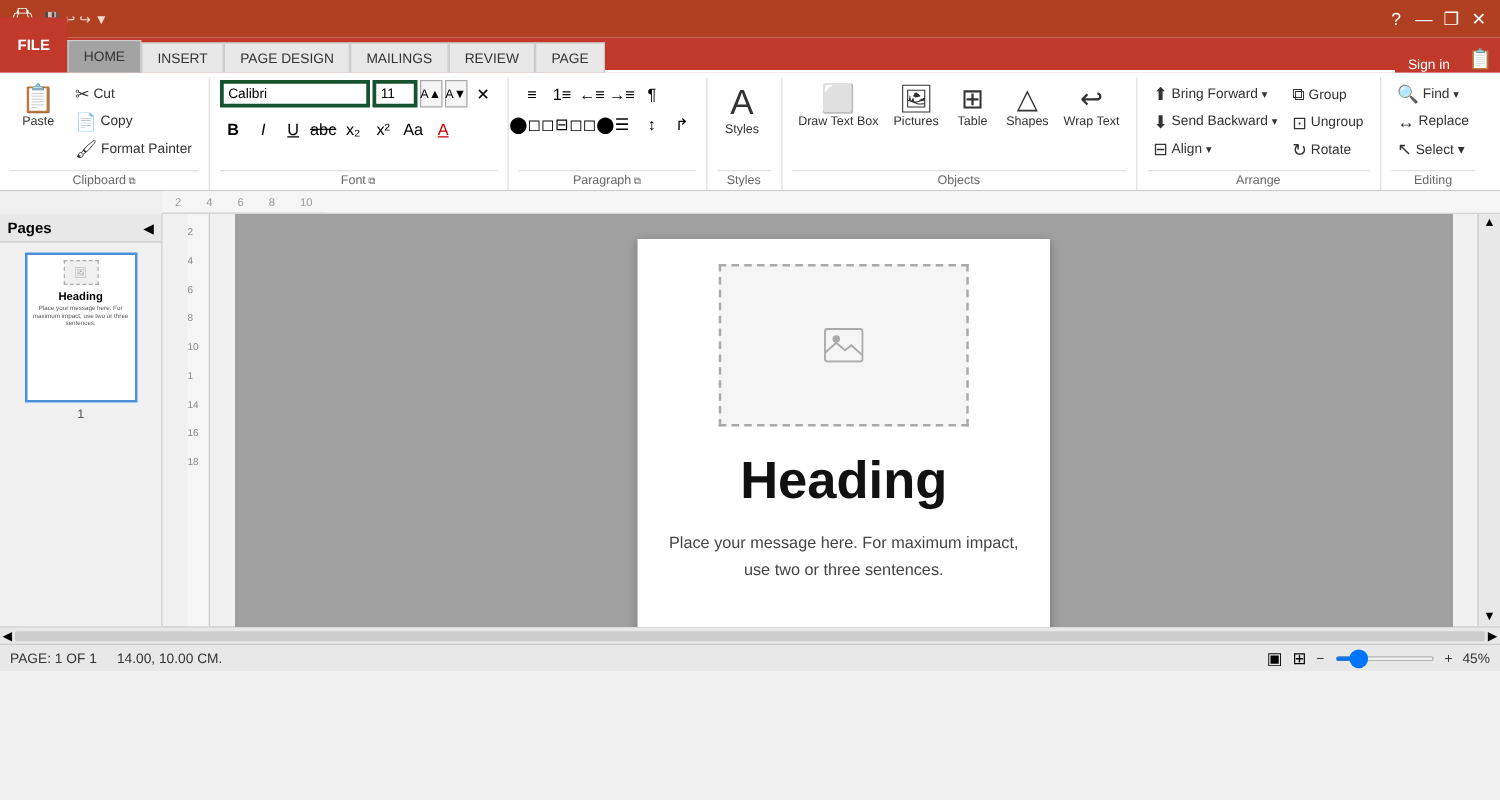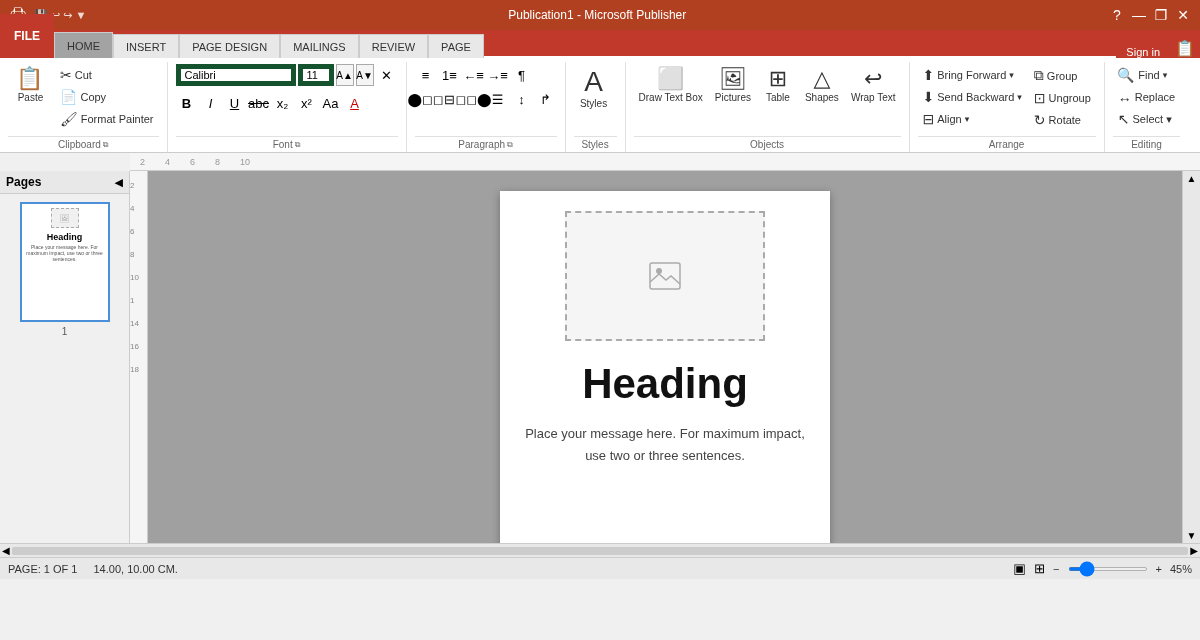--- a/index.html
+++ b/index.html
@@ -130,21 +130,21 @@
 
     
     .font-selector {
       display: flex;
       align-items: center;
       gap: 2px;
       margin-bottom: 2px;
     }
     .font-selector input, .font-selector select {
       height: 22px;
-      border: 5px solid #14532d;
+      border: 3px solid #14532d;
       font-size: 11px;
       padding: 0 4px;
     }
     .font-name-input { width: 120px; }
     .font-size-input { width: 36px; }
     .font-size-btn { width: 18px; height: 22px; border: 1px solid #aaa; background: #f5f5f5; cursor: pointer; font-size: 10px; display: flex; align-items: center; justify-content: center; }
     .font-format-row { display: flex; gap: 2px; margin-top: 2px; }
     .fmt-btn { width: 22px; height: 22px; border: 1px solid transparent; background: none; cursor: pointer; font-size: 13px; display: flex; align-items: center; justify-content: center; }
 
     
@@ -333,21 +333,20 @@
     .sign-in { font-size: 11px; color: white; padding: 2px 8px; cursor: pointer; }
   </style>
 </head>
 <body>
 
 <div id="title-bar">
   <div style="display:flex;align-items:center;gap:6px;">
     <span style="font-size:16px;">🖨</span>
     <span style="font-size:11px;color:rgba(255,255,255,0.8);">💾 ↩ ↪ ▼</span>
   </div>
-  <span class="title">Publication1 - Microsoft Publisher</span>
   <div class="win-controls">
     <button class="win-btn">?</button>
     <button class="win-btn">—</button>
     <button class="win-btn">❐</button>
     <button class="win-btn">✕</button>
   </div>
 </div>
 
 <div id="tab-bar">
   <div class="file-tab">FILE</div>
@@ -546,21 +545,21 @@
 </div>
 
 <div id="h-ruler">
   <svg width="1200" height="18" style="position:absolute;left:130px;">
     <rect width="1200" height="18" fill="#f5f5f5"></rect>
 
   </svg>
   <span style="font-size:9px;color:#999;padding-left:10px;">2 &nbsp;&nbsp;&nbsp;&nbsp;&nbsp;&nbsp; 4 &nbsp;&nbsp;&nbsp;&nbsp;&nbsp;&nbsp; 6 &nbsp;&nbsp;&nbsp;&nbsp;&nbsp;&nbsp; 8 &nbsp;&nbsp;&nbsp;&nbsp;&nbsp;&nbsp; 10 &nbsp;&nbsp;&nbsp;&nbsp;&nbsp;&nbsp; 12 &nbsp;&nbsp;&nbsp;&nbsp;&nbsp;&nbsp; 14 &nbsp;&nbsp;&nbsp;&nbsp;&nbsp;&nbsp; 16 &nbsp;&nbsp;&nbsp;&nbsp;&nbsp;&nbsp; 18 &nbsp;&nbsp;&nbsp;&nbsp;&nbsp;&nbsp; 20 &nbsp;&nbsp;&nbsp;&nbsp;&nbsp;&nbsp; 22 &nbsp;&nbsp;&nbsp;&nbsp;&nbsp;&nbsp; 24 &nbsp;&nbsp;&nbsp;&nbsp;&nbsp;&nbsp; 26 &nbsp;&nbsp;&nbsp;&nbsp;&nbsp;&nbsp; 28 &nbsp;&nbsp;&nbsp;&nbsp;&nbsp;&nbsp; 30</span>
 </div>
 
-<div id="main-area" style="height:372px;">
+<div id="main-area" style="height:330px;gap:20px;">
 
   <div id="pages-panel">
     <div id="pages-header">
       <span>Pages</span>
       <button style="background:none;border:none;cursor:pointer;font-size:11px;">◀</button>
     </div>
     <div class="page-thumb-container">
       <div class="page-thumb">
         <div class="page-thumb-img">🖼</div>
         <div class="page-thumb-heading">Heading</div>

